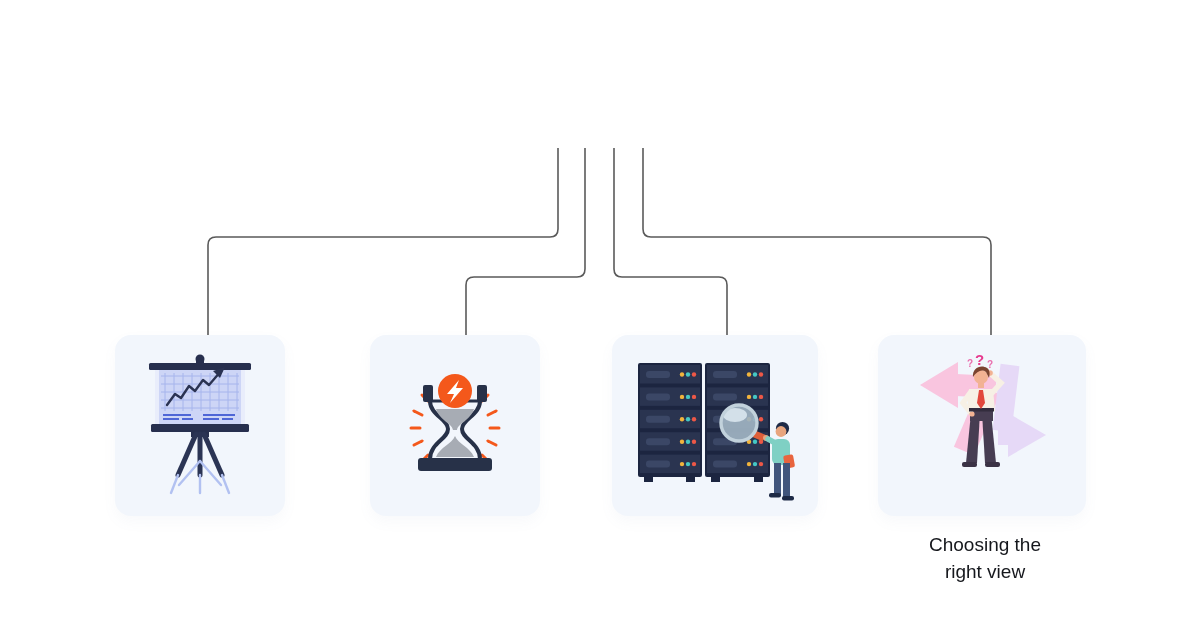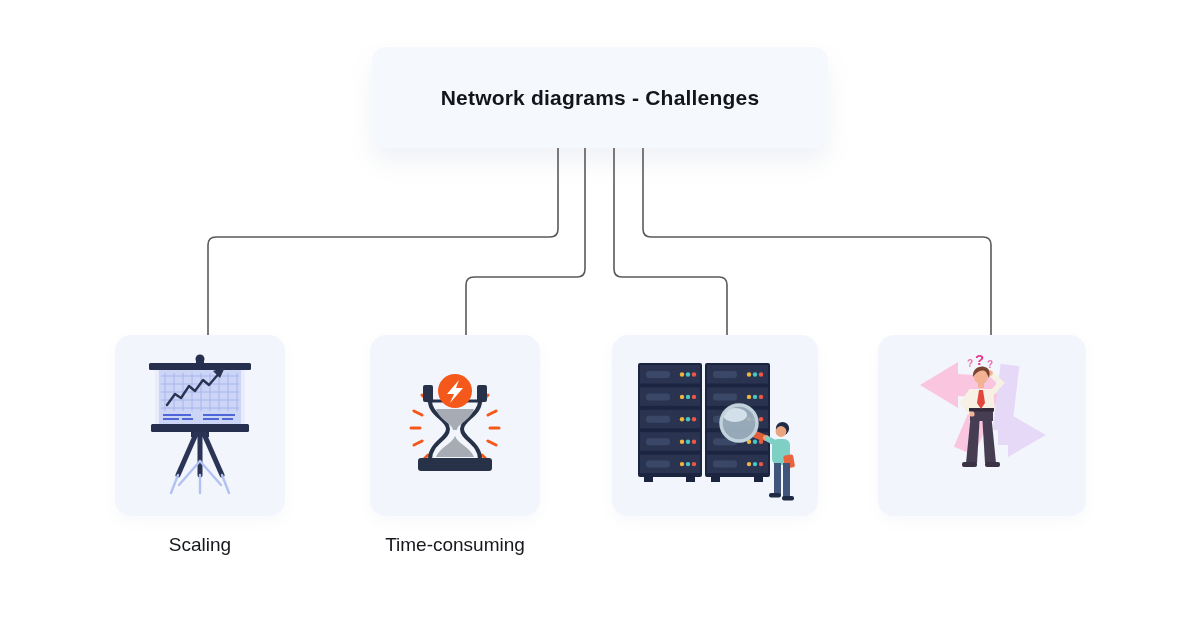--- a/index.html
+++ b/index.html
@@ -33,23 +33,20 @@
   .l1{left:100px;width:200px}
   .l2{left:355px;width:200px}
   .l3{left:555px;width:310px}
   .l4{left:880px;width:210px}
 </style>
 </head>
 <body>
 
 <div class="canvas">
 
-  <div class="title-box">
-    <span class="title-text">Network diagrams - Challenges</span>
-  </div>
 
   <svg class="connectors" viewBox="0 0 1200 627">
     <g fill="none" stroke="#5a5a5a" stroke-width="1.6">
       <path d="M 558 148 L 558 229 Q 558 237 550 237 L 216 237 Q 208 237 208 245 L 208 336"></path>
       <path d="M 585 148 L 585 269 Q 585 277 577 277 L 474 277 Q 466 277 466 285 L 466 336"></path>
       <path d="M 614 148 L 614 269 Q 614 277 622 277 L 719 277 Q 727 277 727 285 L 727 336"></path>
       <path d="M 643 148 L 643 229 Q 643 237 651 237 L 983 237 Q 991 237 991 245 L 991 336"></path>
     </g>
   </svg>
 
@@ -281,16 +278,16 @@
 
         <polygon points="101,55 105,55 107,68 103,74 99,68" fill="#e2473c"></polygon>
 
         <rect x="100" y="46" width="6" height="7" fill="#f2b293"></rect>
         <circle cx="103" cy="42" r="7" fill="#f2b293"></circle>
         <path d="M 95 42 C 94 33, 103 29, 109 33 C 112 35, 112 39, 111 43 L 108 37 C 104 34, 99 36, 95 42 Z" fill="#7b4431"></path>
       </g>
     </svg>
   </div>
 
-  <div class="label l1">Scaling</div>
-  <div class="label l2">Time-consuming</div>
+  <div class="label l4">Choosing the
+right view</div>
 
 </div>
 
 </body></html>

